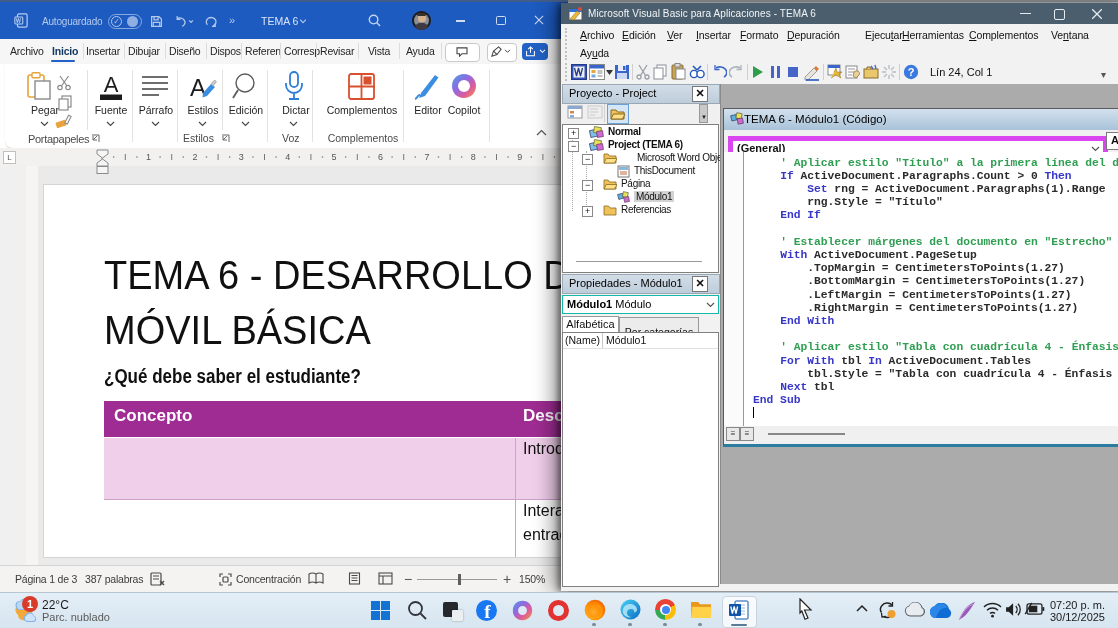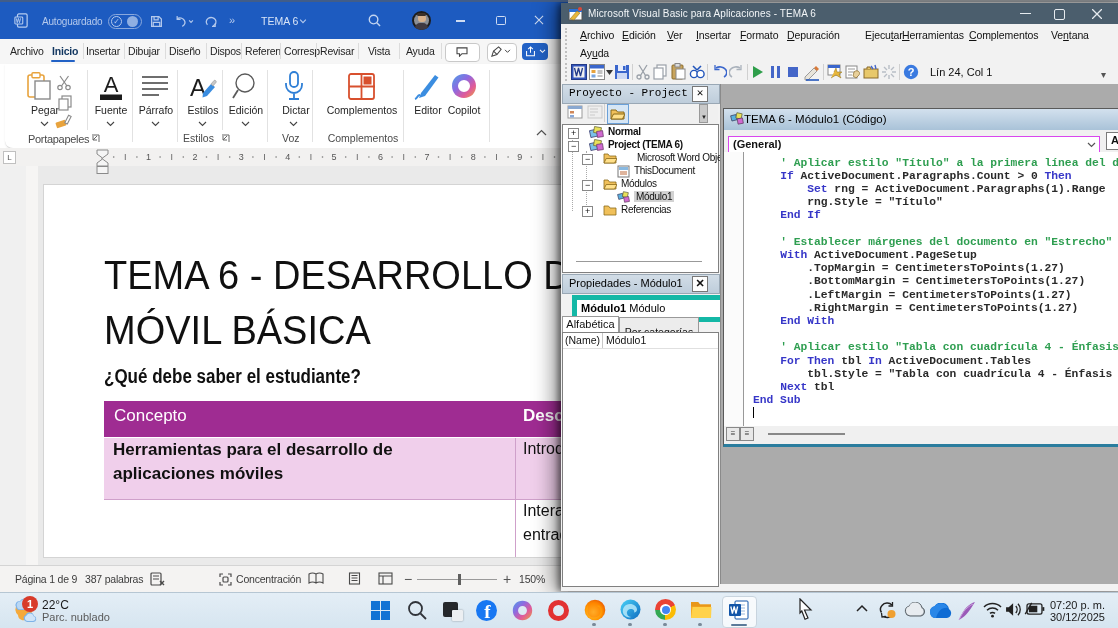--- a/index.html
+++ b/index.html
@@ -288,37 +288,36 @@
       <span class="abs" style="left:0px;top:0px;width:26px;height:399px;background:#f0f0f0"></span>
       <span class="abs" style="left:26px;top:0px;width:12px;height:399px;background:#f6f5f4"></span>
       <svg class="abs" style="left:96px;top:0px" width="13" height="8" viewBox="0 0 13 8">
         <rect x="1" y="0.5" width="11" height="7" fill="#f5f5f5" stroke="#8a8a8a"></rect>
       </svg>
       <div id="wpage">
         <div class="abs" style="left:60px;top:62.5px;font-size:41px;line-height:55px;color:#101010;white-space:nowrap;transform:scaleX(.927);transform-origin:0 0">TEMA 6 - DESARROLLO DE<br>MÓVIL BÁSICA</div>
         <div class="abs" style="left:60px;top:180px;font-size:20px;font-weight:bold;color:#101010;white-space:nowrap;transform:scaleX(.85);transform-origin:0 0">¿Qué debe saber el estudiante?</div>
         <div class="abs" style="left:60px;top:216px;width:560px">
           <div style="height:36px;background:#9f2c92;position:relative">
-            <span class="abs" style="left:10px;top:5px;font-size:17px;font-weight:normal;color:#fff">Concepto</span>
+            <span class="abs" style="left:10px;top:5px;font-size:17px;font-weight:bold;color:#fff">Concepto</span>
             <span class="abs" style="left:419px;top:5px;font-size:17px;font-weight:bold;color:#fff">Descripción</span>
           </div>
           <div style="height:62px;background:#f0cfeb;border-top:1px solid #fff;position:relative;box-sizing:border-box">
-            <span class="abs" style="left:9px;top:-0.5px;font-size:17px;font-weight:bold;line-height:24.5px;color:#111">Herramientas para el desarrollo de<br>aplicaciones móviles</span>
             <span class="abs" style="left:419px;top:2px;font-size:16px;color:#111;white-space:nowrap">Introducción a las herramientas</span>
             <span class="abs" style="left:411px;top:0;width:1px;height:62px;background:#cfa0ca"></span>
           </div>
           <div style="height:62px;background:#fff;border-top:1px solid #cfa0ca;position:relative;box-sizing:border-box">
             <span class="abs" style="left:419px;top:-1.5px;font-size:16px;line-height:24.5px;color:#111;white-space:nowrap">Interacción del usuario y puntos de<br>entrada de la aplicación</span>
             <span class="abs" style="left:411px;top:0;width:1px;height:62px;background:#cfa0ca"></span>
           </div>
         </div>
       </div>
     </div>
     <div id="wstatus" class="abs">
-      <span class="abs" style="left:15px;top:7px">Página 1 de 9</span>
+      <span class="abs" style="left:15px;top:7px">Página 1 de 3</span>
       <span class="abs" style="left:85px;top:7px">387 palabras</span>
       <svg class="abs" style="left:150px;top:6px" width="16" height="14" viewBox="0 0 16 14" fill="none" stroke="#4a4a4a" stroke-width="1.2">
         <rect x="1" y="1" width="10" height="12" rx="1"></rect>
         <path d="M3 4h6M3 7h6"></path>
         <path d="M10 9l4 4M14 9l-4 4" stroke-width="1.4"></path>
       </svg>
       <svg class="abs" style="left:219px;top:7px" width="13" height="13" viewBox="0 0 13 13" fill="none" stroke="#4a4a4a" stroke-width="1.2">
         <path d="M1 4V1h3M9 1h3v3M12 9v3H9M4 12H1V9"></path>
         <rect x="4" y="4" width="5" height="5" rx="1"></rect>
       </svg>
@@ -458,21 +457,21 @@
       </svg>
       <span class="abs" style="left:338px;top:3px;width:1px;height:16px;background:#d0d0d0"></span>
       <svg class="abs" style="left:342px;top:3px" width="16" height="16" viewBox="0 0 16 16">
         <circle cx="8" cy="8" r="7.2" fill="#3a7ae0"></circle>
         <text x="8" y="12" font-size="11" font-weight="bold" fill="#fff" text-anchor="middle" font-family="Liberation Sans">?</text>
       </svg>
       <span class="abs" style="left:369px;top:5px;font-size:11px;color:#111">Lín 24, Col 1</span>
       <span class="abs" style="left:540px;top:8px;font-size:10px;color:#555">▾</span>
     </div>
     <div id="vmain" class="abs">
-      <div class="abs panelhead" style="left:1px;top:0;width:156px;height:18px;font-family:Liberation Mono, monospace;">
+      <div class="abs panelhead" style="left:1px;top:0;width:156px;height:18px;">
         <span class="abs" style="left:6px;top:2px">Proyecto - Project</span>
         <span class="abs" style="left:129px;top:1px;width:14px;height:14px;background:#fdfdfd;border:1px solid #777;text-align:center;line-height:13px;font-size:11px;font-weight:bold;color:#111">✕</span>
       </div>
       <div class="abs" style="left:1px;top:20px;width:156px;height:20px;background:#f0f0f0">
         <svg class="abs" style="left:5px;top:1px" width="17" height="15" viewBox="0 0 17 15">
           <rect x="1" y="1" width="14" height="12" fill="#fff" stroke="#999"></rect>
           <rect x="1" y="1" width="14" height="3" fill="#8aa8d0"></rect>
           <rect x="3" y="6" width="4" height="2.5" fill="#d0885a"></rect>
           <rect x="3" y="10" width="4" height="2.5" fill="#88a8d8"></rect>
         </svg>
@@ -516,39 +515,39 @@
           <rect x="1" y="1" width="11" height="11" fill="#fff" stroke="#777"></rect>
           <rect x="2" y="2" width="9" height="3" fill="#88b8e0"></rect>
           <path d="M3 7h7M3 9h7" stroke="#c06a3a" stroke-width="1"></path>
         </svg>
         <span class="abs" style="left:71px;top:40px">ThisDocument</span>
         <span class="abs" style="left:19px;top:55px;width:9px;height:9px;background:#fff;border:1px solid #888;text-align:center;line-height:8px;font-size:9px">−</span>
         <svg class="abs" style="left:40px;top:53px" width="14" height="12" viewBox="0 0 14 12">
           <path d="M1 2h4l1.5 2H13v7H1z" fill="#f0c05a" stroke="#8a6a1a" stroke-width=".8"></path>
           <path d="M1 11l2.2-4.5H14L11.5 11z" fill="#ffe08a" stroke="#8a6a1a" stroke-width=".8"></path>
         </svg>
-        <span class="abs" style="left:58px;top:53px">Módulos</span>
+        <span class="abs" style="left:58px;top:53px">Página</span>
         <svg class="abs" style="left:54px;top:66px" width="14" height="13" viewBox="0 0 14 13">
           <rect x="1" y="3" width="5" height="5" fill="#5ab0e0" stroke="#335" stroke-width=".6" transform="rotate(-14 3 5)"></rect>
           <rect x="6" y="1" width="5" height="5" fill="#e8e05a" stroke="#553" stroke-width=".6" transform="rotate(12 8 3)"></rect>
           <rect x="7" y="6" width="5" height="5" fill="#d06ad0" stroke="#535" stroke-width=".6" transform="rotate(-10 9 8)"></rect>
         </svg>
         <span class="abs" style="left:71px;top:66px;background:#d2d2d2;padding:0 2px">Módulo1</span>
         <span class="abs" style="left:19px;top:81px;width:9px;height:9px;background:#fff;border:1px solid #888;text-align:center;line-height:8px;font-size:9px">+</span>
         <svg class="abs" style="left:40px;top:79px" width="14" height="12" viewBox="0 0 14 12">
           <path d="M1 2h4.5l1.5 2H13v7H1z" fill="#f0c05a" stroke="#8a6a1a" stroke-width=".8"></path>
         </svg>
         <span class="abs" style="left:58px;top:79px">Referencias</span>
         <span class="abs" style="left:13px;top:136px;width:126px;height:1px;background:#999"></span>
       </div>
       <div class="abs panelhead" style="left:1px;top:190px;width:156px;height:18px;">
         <span class="abs" style="left:6px;top:2px">Propiedades - Módulo1</span>
         <span class="abs" style="left:129px;top:1px;width:14px;height:14px;background:#fdfdfd;border:1px solid #777;text-align:center;line-height:13px;font-size:11px;font-weight:bold;color:#111">✕</span>
       </div>
-      <div class="abs" style="left:11px;top:211px;width:155px;height:17px;background:#fff;border:5px solid #14b8a6;font-size:11px">
+      <div class="abs" style="left:1px;top:211px;width:155px;height:17px;background:#fff;border:1px solid #14b8a6;font-size:11px">
         <span class="abs" style="left:4px;top:2px"><b>Módulo1</b> Módulo</span>
         <svg class="abs" style="left:143px;top:6px" width="9" height="6" viewBox="0 0 9 6" fill="none" stroke="#555" stroke-width="1.2">
           <path d="M1 1l3.5 3.5L8 1"></path>
         </svg>
       </div>
       <div class="abs" style="left:1px;top:232px;width:156px;height:16px;font-size:11px;color:#111">
         <span class="abs" style="left:0;top:0;width:55px;height:16px;background:#fff;border:1px solid #999;border-bottom:none;text-align:center;padding-top:1px">Alfabética</span>
         <span class="abs" style="left:57px;top:1px;width:78px;height:14px;background:#ececec;border:1px solid #999;border-bottom:none;text-align:center;padding-top:8px;font-size:10.5px">Por categorías</span>
       </div>
       <div class="abs" style="left:1px;top:248px;width:155px;height:253px;background:#fff;border:1px solid #808080;font-size:11px;color:#111">
@@ -561,21 +560,21 @@
         <div class="abs" style="left:2px;top:24px;width:420px;height:339px;background:#f0f0f0;border:1px solid #5a5a5a;border-bottom:3px solid #2a7d9e;box-sizing:border-box">
           <div class="abs" style="left:0;top:0;width:100%;height:21px;background:linear-gradient(#d3e1ee,#a9c2d8);border-bottom:1px solid #98a8b8">
             <svg class="abs" style="left:6px;top:3px" width="15" height="14" viewBox="0 0 14 13">
               <rect x="1" y="3" width="5" height="5" fill="#5ab0e0" stroke="#335" stroke-width=".6" transform="rotate(-14 3 5)"></rect>
               <rect x="6" y="1" width="5" height="5" fill="#e8e05a" stroke="#553" stroke-width=".6" transform="rotate(12 8 3)"></rect>
               <rect x="7" y="6" width="5" height="5" fill="#d06ad0" stroke="#535" stroke-width=".6" transform="rotate(-10 9 8)"></rect>
             </svg>
             <span class="abs" style="left:20px;top:3.5px;font-size:11.5px;color:#000">TEMA 6 - Módulo1 (Código)</span>
           </div>
           <div class="abs" style="left:0;top:21px;width:100%;height:22px;background:#f0f0f0">
-            <span class="abs" style="left:4px;top:6px;width:370px;height:16px;background:#fff;border:1px solid #d946ef">
+            <span class="abs" style="left:4px;top:6px;width:370px;height:16px;background:#fff;border:5px solid #d946ef">
               <span class="abs" style="left:4px;top:1px;font-size:11px;font-weight:bold;color:#111">(General)</span>
               <svg class="abs" style="left:358px;top:5px" width="9" height="6" viewBox="0 0 9 6" fill="none" stroke="#555" stroke-width="1.2">
                 <path d="M1 1l3.5 3.5L8 1"></path>
               </svg>
             </span>
             <span class="abs" style="left:382px;top:2px;width:40px;height:16px;background:#fff;border:1px solid #7a7a7a">
               <span class="abs" style="left:4px;top:1px;font-size:11px;font-weight:bold;color:#111">Apl</span>
             </span>
           </div>
           <div class="abs" style="left:0;top:43px;width:100%;height:274px;background:#fff;overflow:hidden">
@@ -588,21 +587,21 @@
 
     <i>' Establecer márgenes del documento en "Estrecho" (1,27 cm)</i>
     <b>With</b> ActiveDocument.PageSetup
         .TopMargin = CentimetersToPoints(1.27)
         .BottomMargin = CentimetersToPoints(1.27)
         .LeftMargin = CentimetersToPoints(1.27)
         .RightMargin = CentimetersToPoints(1.27)
     <b>End With</b>
 
     <i>' Aplicar estilo "Tabla con cuadrícula 4 - Énfasis 5" a todas</i>
-    <b>For Then</b> tbl <b>In</b> ActiveDocument.Tables
+    <b>For With</b> tbl <b>In</b> ActiveDocument.Tables
         tbl.Style = "Tabla con cuadrícula 4 - Énfasis 5"
     <b>Next</b> tbl
 <b>End Sub</b>
 <span id="caret"></span></pre>
           </div>
           <div class="abs" style="left:0;top:317px;width:100%;height:16px;background:#f0f0f0">
             <span class="abs" style="left:2px;top:1px;width:12px;height:12px;background:#e8e8e8;border:1px solid #888;font-size:8px;line-height:11px;text-align:center;color:#333">≡</span>
             <span class="abs" style="left:16px;top:1px;width:12px;height:12px;background:#e8e8e8;border:1px solid #888;font-size:8px;line-height:11px;text-align:center;color:#333">≡</span>
             <span class="abs" style="left:44px;top:7px;width:77px;height:1.5px;background:#888"></span>
           </div>

